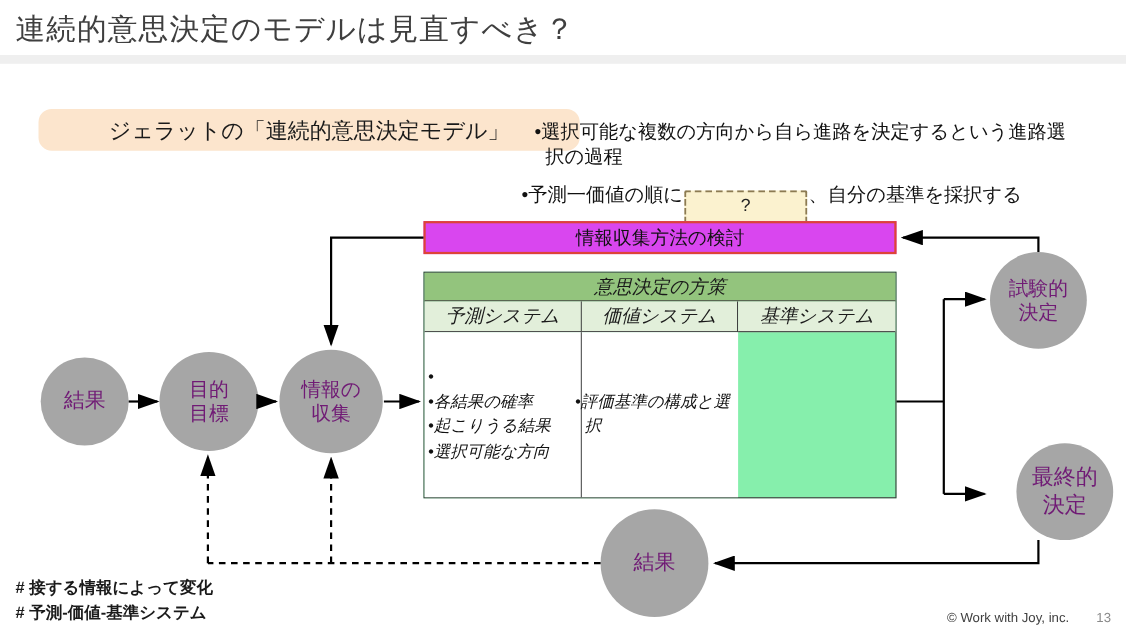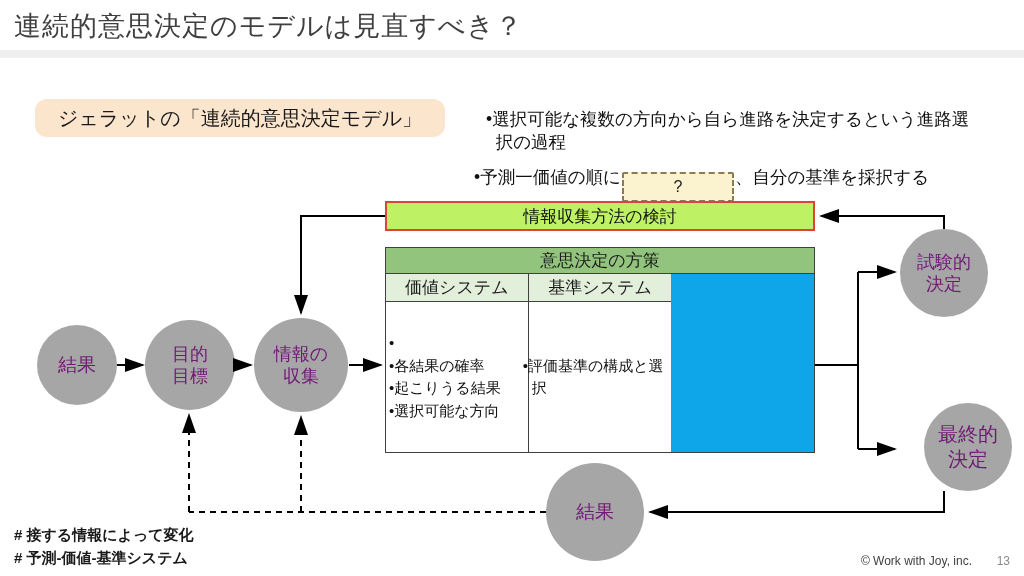--- a/index.html
+++ b/index.html
@@ -10,46 +10,46 @@
     color:#1a1a1a;
   }
   .abs{position:absolute;}
 
   
   #title{left:14px;top:8px;font-size:27px;color:#3f3f3f;letter-spacing:1px;}
   #divider{left:0;top:50px;width:1024px;height:8px;background:#efefef;}
 
   
   #orange-box{
-    left:35px;top:99px;width:410px;height:38px;border-radius:12px;
+    left:35px;top:99px;width:492px;height:38px;border-radius:12px;
     background:#fce5cd;display:flex;align-items:center;justify-content:center;
     font-size:20px;color:#1a1a1a;
   }
 
   
   #bullets{left:474px;top:96px;width:520px;font-size:17.5px;line-height:1.32;color:#111;}
   #bullets .hang{padding-left:0.55em;text-indent:-0.55em;margin:12px;}
   #bullets .line2{margin:1px 0 0 0;}
   .mystery{
     display:inline-block;width:112px;height:30px;box-sizing:border-box;
     background:#fbf2cf;border:2px dashed #8c7b52;border-radius:2px;
     text-align:center;font-size:16px;line-height:26px;color:#222;
     vertical-align:-9px;margin:0 1px;
   }
 
   
   #red-box{
     left:385px;top:201px;width:430px;height:30px;box-sizing:border-box;
-    background:#bef264;border:2px solid #dd4338;
+    background:#d946ef;border:2px solid #dd4338;
     display:flex;align-items:center;justify-content:center;
     font-size:17px;color:#111;
   }
 
   
-  #table{left:385px;top:247px;width:430px;box-sizing:border-box;border:1px solid #404040;background:#0ea5e9;}
+  #table{left:385px;top:247px;width:430px;box-sizing:border-box;border:1px solid #404040;background:#86efac;font-style:italic;}
   #table .t-title{
     height:25px;background:#93c47d;border-bottom:1px solid #404040;
     display:flex;align-items:center;justify-content:center;font-size:17px;
   }
   #table .t-head{display:grid;grid-template-columns:1fr 1fr 1fr;}
   #table .t-head .cell{
     height:27px;background:#e2efda;border-bottom:1px solid #404040;border-right:1px solid #404040;
     display:flex;align-items:center;justify-content:center;font-size:17px;
   }
   #table .t-body{display:grid;grid-template-columns:1fr 1fr 1fr;}
@@ -97,20 +97,21 @@
   <p class="line2"><span>•予測一価値の順に</span><span class="mystery">?</span><span>、自分の基準を採択する</span></p>
 </div>
 
 <div class="abs" id="red-box">
   <span>情報収集方法の検討</span>
 </div>
 
 <div class="abs" id="table">
   <div class="t-title">意思決定の方策</div>
   <div class="t-head">
+    <div class="cell">予測システム</div>
     <div class="cell">価値システム</div>
     <div class="cell">基準システム</div>
   </div>
   <div class="t-body">
     <div class="cell pre-lines">•
 •各結果の確率
 •起こりうる結果
 •選択可能な方向</div>
     <div class="cell hang-cell">•評価基準の構成と選択</div>
   </div>

